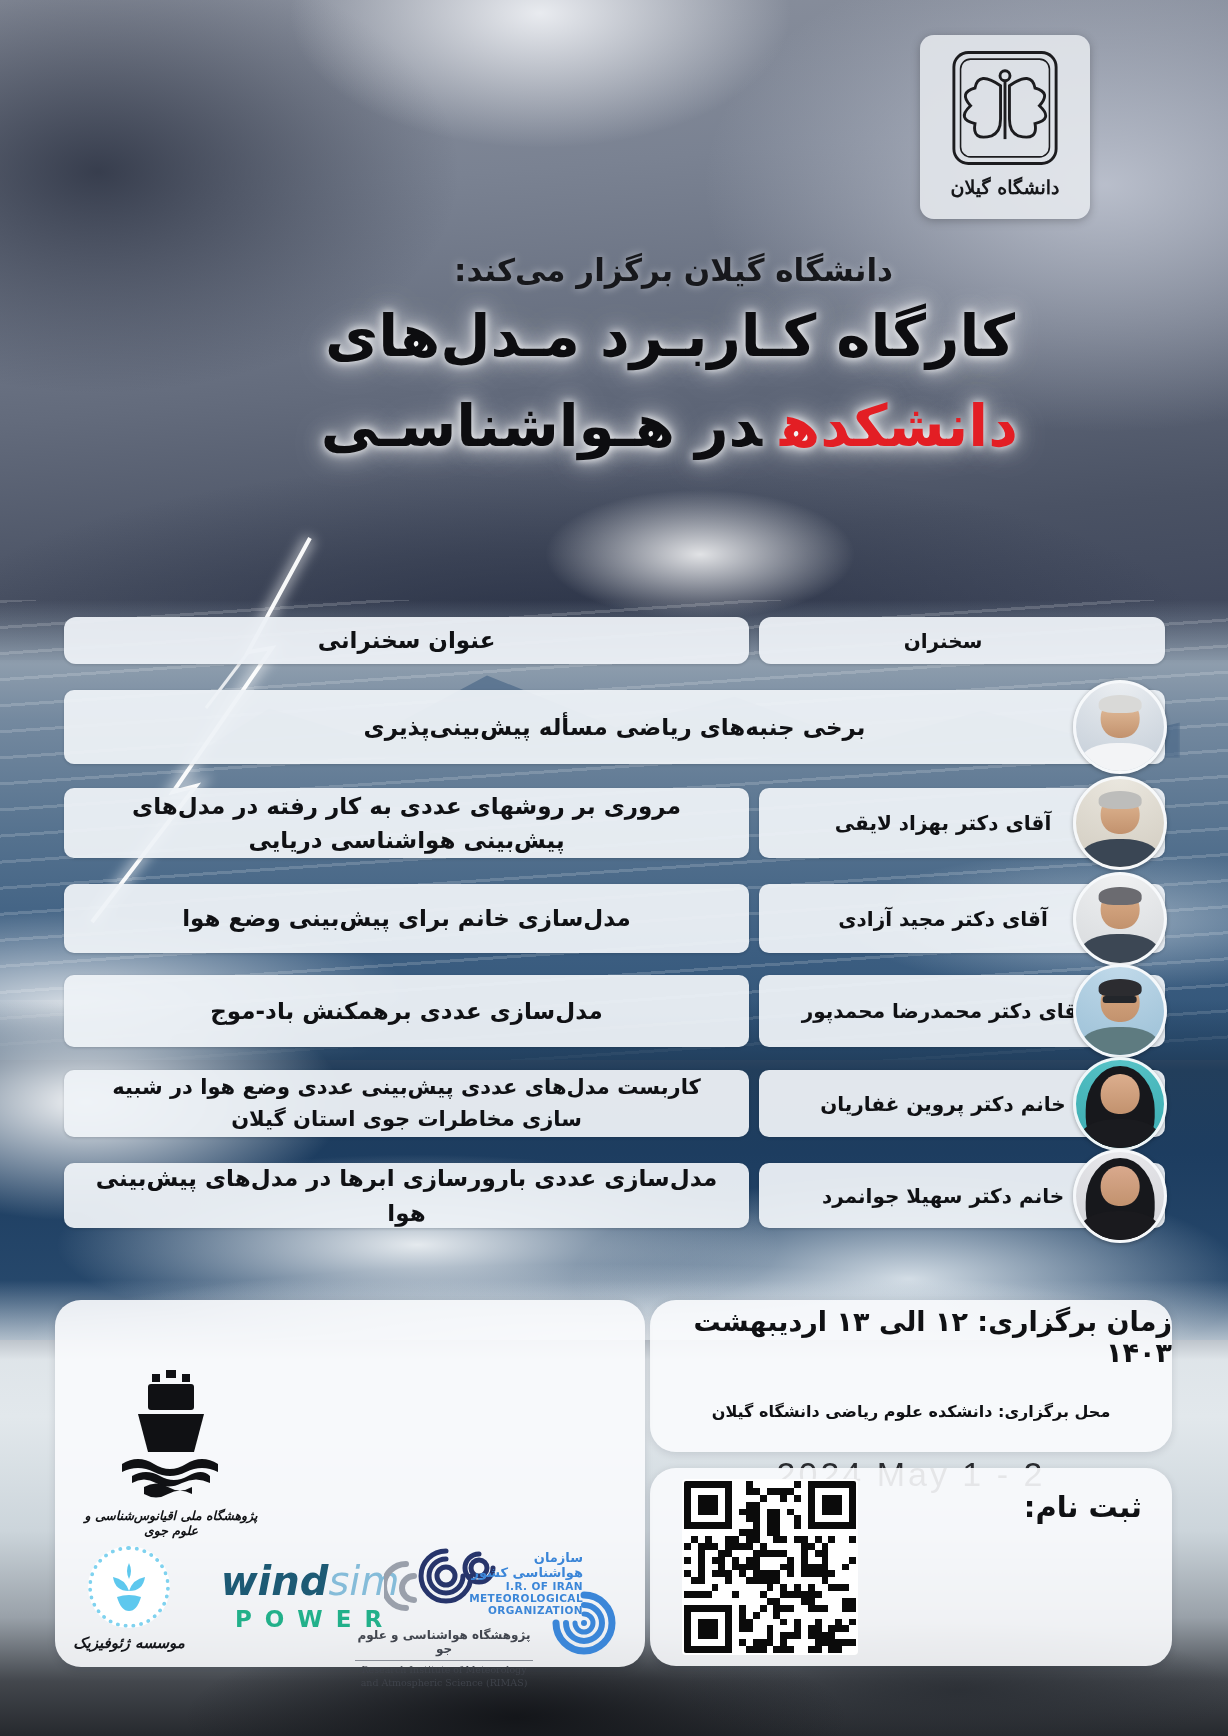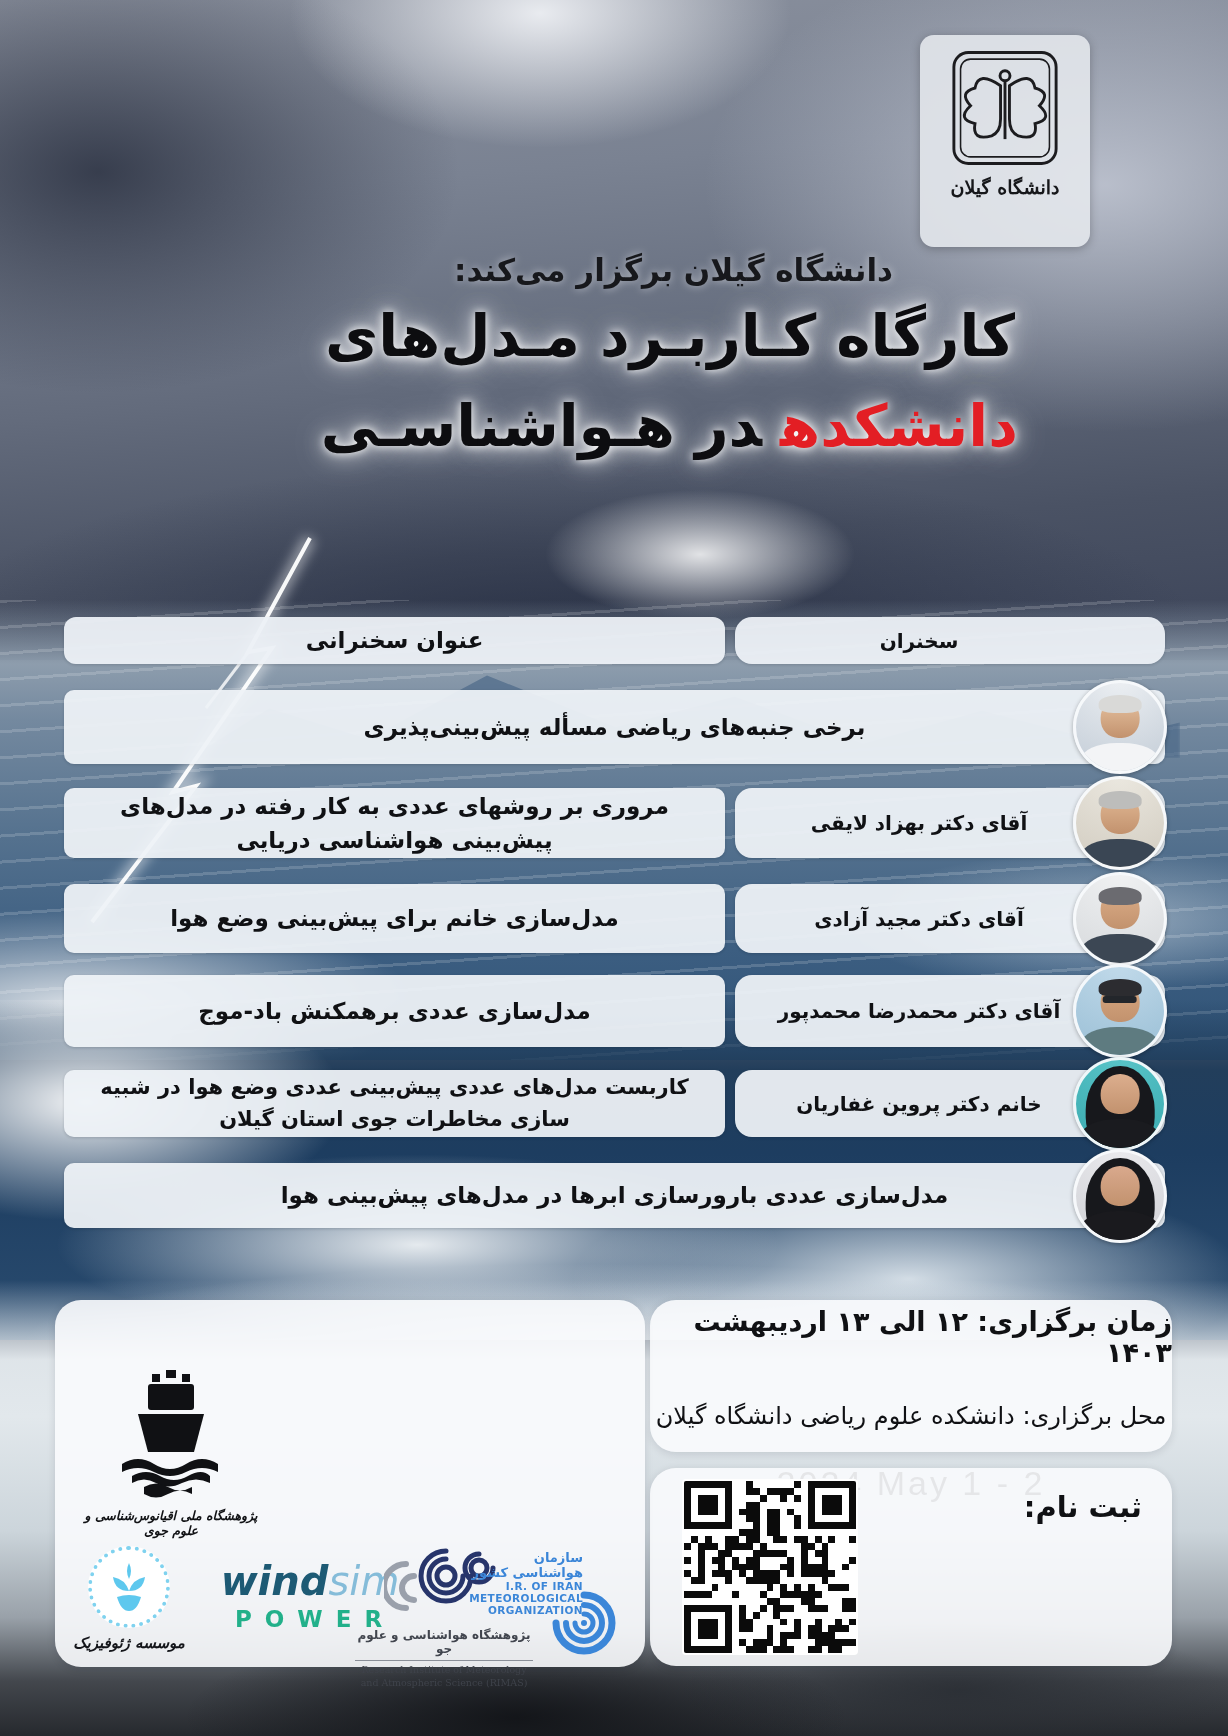--- a/index.html
+++ b/index.html
@@ -32,21 +32,21 @@
   .bg-shore{top:1280px;height:456px;
     background:
       radial-gradient(36% 26% at 42% 96%, rgba(18,20,24,.95), transparent 75%),
       radial-gradient(30% 20% at 78% 90%, rgba(40,44,50,.8), transparent 75%),
       linear-gradient(180deg, rgba(228,234,238,0) 0, rgba(228,234,238,.96) 80px, #e2e8ec 30%, #ccd5db 55%, #99a1a9 74%, #43474d 88%, #26292e 100%);}
   .mountains{position:absolute;left:190px;top:640px;width:990px;height:118px;background:#4e6a89;opacity:.7;filter:blur(1.5px);
     clip-path:polygon(0% 100%,8% 58%,18% 84%,30% 30%,43% 74%,55% 48%,68% 88%,80% 60%,92% 86%,100% 70%,100% 100%);}
   .lightning{position:absolute;left:10px;top:450px;z-index:1;}
 
   
-  .uog{position:absolute;left:920px;top:35px;width:170px;height:212px;z-index:2;
+  .uog{position:absolute;left:920px;top:35px;width:170px;height:184px;z-index:2;
     background:rgba(229,232,237,.88);border-radius:14px;box-shadow:0 2px 10px rgba(0,0,0,.25);
     display:flex;flex-direction:column;align-items:center;}
   .uog svg{margin-top:13px;}
   .uog-caption{font-size:19px;font-weight:bold;color:#16171a;margin-top:8px;font-family:"DejaVu Serif",serif;}
 
   
   .organizer{position:absolute;top:252px;left:0;width:893px;text-align:right;direction:rtl;z-index:2;
     font-size:31px;font-weight:bold;color:#17181c;text-shadow:0 0 8px rgba(255,255,255,.55);}
   .title-line{position:absolute;left:0;text-align:right;direction:rtl;z-index:2;font-weight:900;
     font-size:58px;letter-spacing:-1px;color:#0d0d10;line-height:1.4;
@@ -65,21 +65,21 @@
   .ttl{flex:1;}
   .thead{height:47px;margin-bottom:26px;}
   .thead .cell{font-size:27px;font-weight:bold;border-radius:12px;background:rgba(236,240,246,.95);}
   .r1{height:74px;margin-bottom:24px;}
   .r2{height:70px;margin-bottom:26px;}
   .r3{height:69px;margin-bottom:22px;}
   .r4{height:72px;margin-bottom:23px;}
   .r5{height:67px;margin-bottom:26px;}
   .r6{height:65px;}
   .trow .ttl{font-size:23px;font-weight:bold;text-align:center;padding:4px 26px;line-height:1.5;}
-  .trow .spk{font-size:20px;font-weight:bold;padding-left:10px;padding-right:72px;text-align:center;border-radius:17px;}
+  .trow .spk{font-size:20px;font-weight:bold;padding-left:10px;padding-right:48px;text-align:center;}
 
   
   .photo{position:absolute;right:-2px;top:50%;transform:translateY(-50%);width:88px;height:88px;border-radius:50%;
     overflow:hidden;border:3px solid rgba(248,250,252,.95);box-shadow:0 1px 4px rgba(0,0,0,.3);
     --bg1:#eef1f4;--bg2:#c3ccd6;--skin:#e5bd99;--hair:#d8d8d6;--shirt:#f2f3f5;
     background:radial-gradient(130% 130% at 50% -10%, var(--bg1), var(--bg2));}
   .photo .hood{display:none;position:absolute;left:50%;top:7%;width:78%;height:100%;transform:translateX(-50%);
     border-radius:50% 50% 42% 42%;background:#17181c;}
   .photo .head{position:absolute;left:50%;top:17%;width:44%;height:45%;transform:translateX(-50%);
     border-radius:50% 50% 46% 46%;background:linear-gradient(180deg,var(--skin),#c2926e);}
@@ -95,21 +95,21 @@
   .p3{--bg1:#f2f3f4;--bg2:#d4d7da;--skin:#dcae88;--hair:#6b6b70;--shirt:#3c4754;}
   .p4{--bg1:#c3dbeb;--bg2:#97bdd4;--skin:#d9a981;--hair:#2c2c30;--shirt:#5e7b80;}
   .p5{--bg1:#5ac5c9;--bg2:#38a9ae;--skin:#dcae8e;--shirt:#1a1b1f;}
   .p6{--bg1:#ebebee;--bg2:#cfd0d5;--skin:#d9a98d;--shirt:#1a1a1e;}
 
   
   .panel{position:absolute;background:rgba(250,251,253,.9);border-radius:26px;z-index:2;box-shadow:0 2px 8px rgba(10,20,30,.12);gap:34px;}
   .date-panel{left:650px;top:1300px;width:522px;height:152px;display:flex;flex-direction:column;
     justify-content:space-evenly;align-items:center;direction:rtl;padding:6px 0;box-sizing:border-box;}
   .date-fa{font-size:27px;font-weight:bold;color:#101114;}
-  .venue-fa{font-size:24px;font-weight:normal;color:#101114;}
+  .venue-fa{font-size:16px;font-weight:bold;color:#101114;}
   .date-en{direction:ltr;font-size:34px;color:#2a2c30;letter-spacing:3px;font-family:"Liberation Sans",sans-serif;}
   .reg-panel{left:650px;top:1468px;width:522px;height:198px;}
   .reg-label{position:absolute;right:30px;top:22px;font-size:29px;font-weight:bold;color:#101114;direction:rtl;}
   .qr{position:absolute;left:32px;top:11px;width:176px;height:176px;background:#fff;border-radius:4px;padding:2px;box-sizing:border-box;}
 
   .logos-panel{left:55px;top:1300px;width:590px;height:367px;}
   .logos-panel .item{position:absolute;}
   .nioas{left:18px;top:68px;width:196px;text-align:center;}
   .nioas-caption{font-size:12.5px;font-weight:bold;font-style:italic;font-family:"DejaVu Serif",serif;color:#101114;margin-top:4px;direction:rtl;}
   .geo{left:6px;top:246px;width:136px;text-align:center;}
@@ -208,20 +208,21 @@
       <div class="cell spk">خانم دکتر پروین غفاریان</div>
       <div class="cell ttl" style="font-size:21px">کاربست مدل‌های عددی پیش‌بینی عددی وضع هوا در شبیه سازی مخاطرات جوی استان گیلان</div>
       <div class="photo p5 hijab">
           <div class="hood"></div>
           <div class="head"></div>
           <div class="body"></div>
         </div>
     </div>
 
     <div class="trow r6">
+      <div class="cell spk">خانم دکتر سهیلا جوانمرد</div>
       <div class="cell ttl">مدل‌سازی عددی بارورسازی ابرها در مدل‌های پیش‌بینی هوا</div>
       <div class="photo p6 hijab">
           <div class="hood"></div>
           <div class="head"></div>
           <div class="body"></div>
         </div>
     </div>
   </div>
 
   <div class="panel date-panel">

